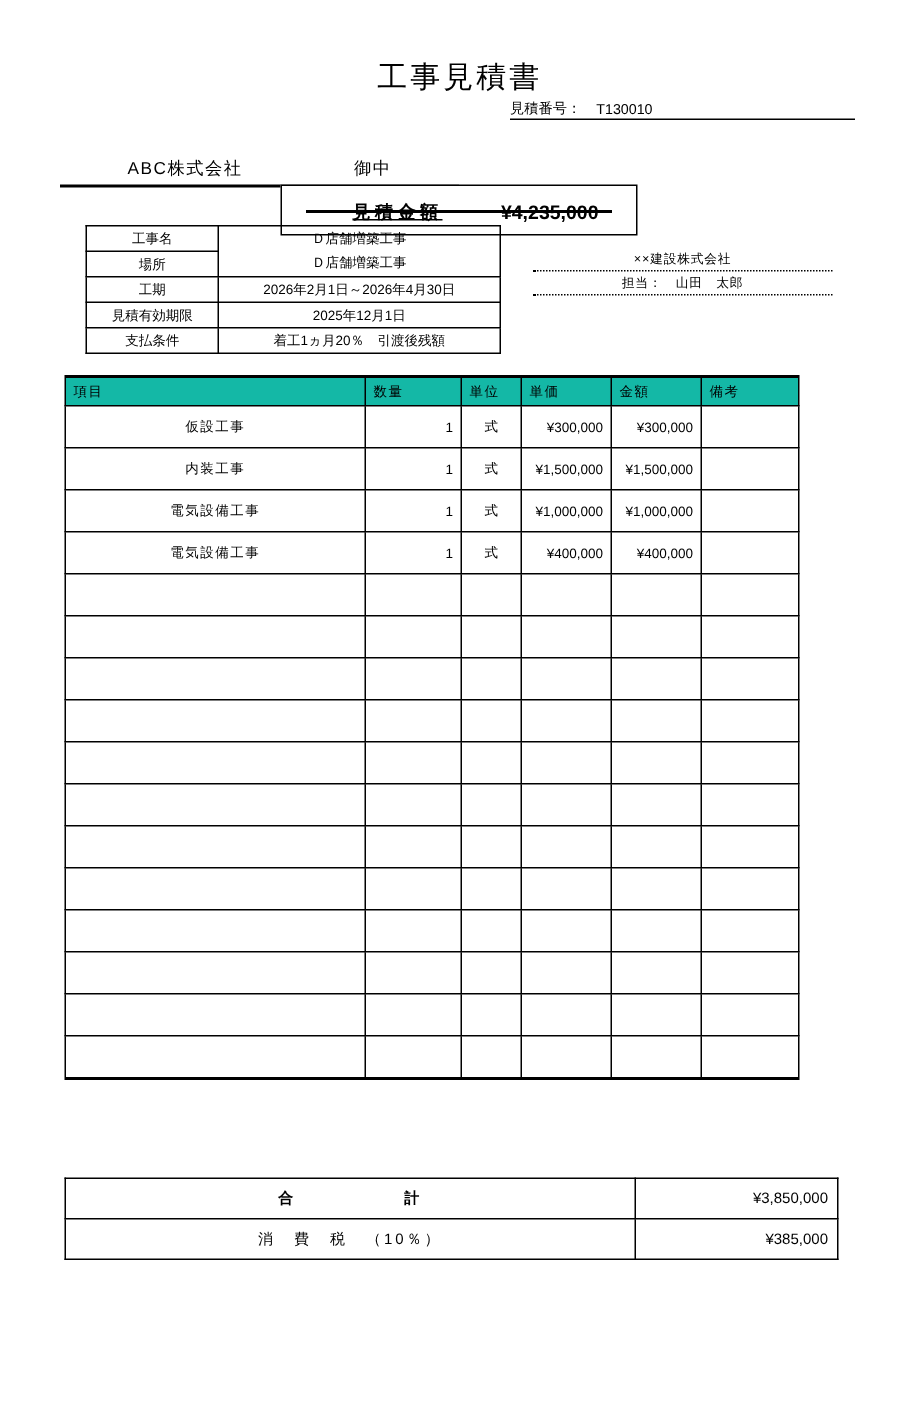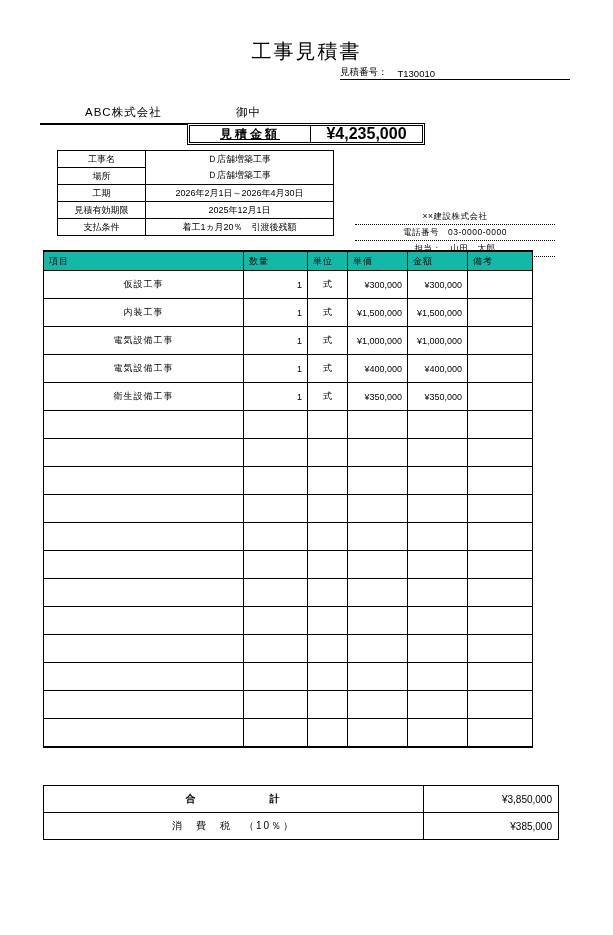--- a/index.html
+++ b/index.html
@@ -63,21 +63,21 @@
 
   
   .amount-box {
     position: absolute;
     left: 187px;
     top: 123px;
     width: 238px;
     height: 22px;
     border: 1px solid #000;
     box-sizing: border-box;
-    padding: 1px;
+    padding: 16px;
     background: #fff;
   }
   .amount-inner {
     border: 1px solid #000;
     height: 100%;
     box-sizing: border-box;
     display: flex;
   }
   .amount-label {
     flex: 0 0 120px;
@@ -88,21 +88,21 @@
     font-weight: bold;
     letter-spacing: 3px;
     border-right: 1px solid #000;
     text-decoration: underline;
   }
   .amount-value {
     flex: 1;
     display: flex;
     align-items: center;
     justify-content: center;
-    font-size: 16px;
+    font-size: 13px;
     font-weight: bold;
   }
 
   
   .info-table {
     position: absolute;
     left: 57px;
     top: 150px;
     width: 277px;
     border-collapse: collapse;
@@ -120,21 +120,20 @@
   .info-table tr.no-top-border td.val { border-top: none; }
   .info-table tr.no-bottom-border td.val { border-bottom: none; }
 
   
   .vendor-block {
     position: absolute;
     left: 355px;
     top: 165px;
     width: 200px;
     text-align: center;
-    margin-top: 44px;
   }
   .vendor-row {
     font-size: 8.5px;
     height: 15px;
     line-height: 15px;
     border-bottom: 1px dotted #000;
     white-space: nowrap;
     letter-spacing: 0.5px;
   }
   .vendor-row.first { border-bottom: 1px dotted #000; }
@@ -260,21 +259,20 @@
     </tr>
     <tr>
       <td class="lbl">支払条件</td>
       <td class="val">着工1ヵ月20％　引渡後残額</td>
     </tr>
   </tbody>
 </table>
 
 <div class="vendor-block">
   <div class="vendor-row first">××建設株式会社</div>
-  <div class="vendor-row">電話番号　03-0000-0000</div>
   <div class="vendor-row">担当：　山田　太郎</div>
 </div>
 
 <table class="items-table">
   <colgroup>
     <col class="col-item">
       <col class="col-qty">
       <col class="col-unit">
     <col class="col-price">
       <col class="col-amount">
@@ -317,28 +315,20 @@
       </tr>
       <tr>
         <td class="c-item">電気設備工事</td>
         <td class="c-qty">1</td>
         <td class="c-unit">式</td>
         <td class="c-price">¥400,000</td>
         <td class="c-amount">¥400,000</td>
         <td class="c-note"></td>
       </tr>
       <tr>
-        <td class="c-item">衛生設備工事</td>
-        <td class="c-qty">1</td>
-        <td class="c-unit">式</td>
-        <td class="c-price">¥350,000</td>
-        <td class="c-amount">¥350,000</td>
-        <td class="c-note"></td>
-      </tr>
-      <tr>
         <td class="c-item"></td>
         <td class="c-qty"></td>
         <td class="c-unit"></td>
         <td class="c-price"></td>
         <td class="c-amount"></td>
         <td class="c-note"></td>
       </tr>
       <tr>
         <td class="c-item"></td>
         <td class="c-qty"></td>

